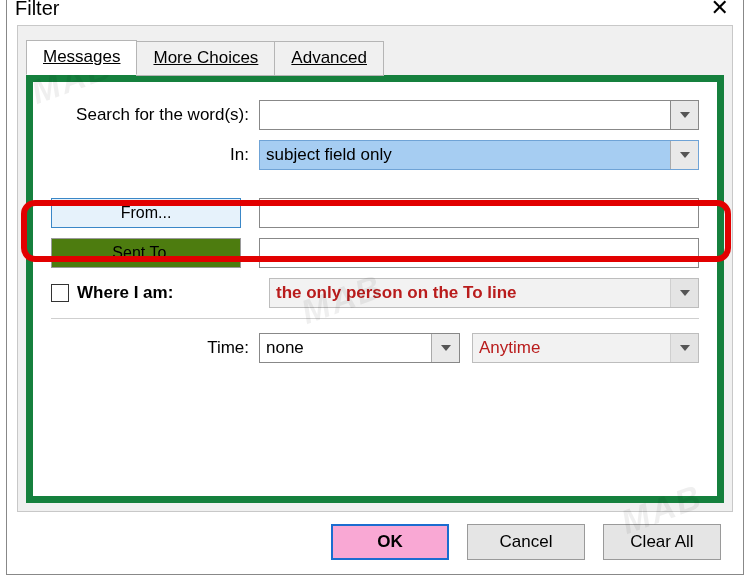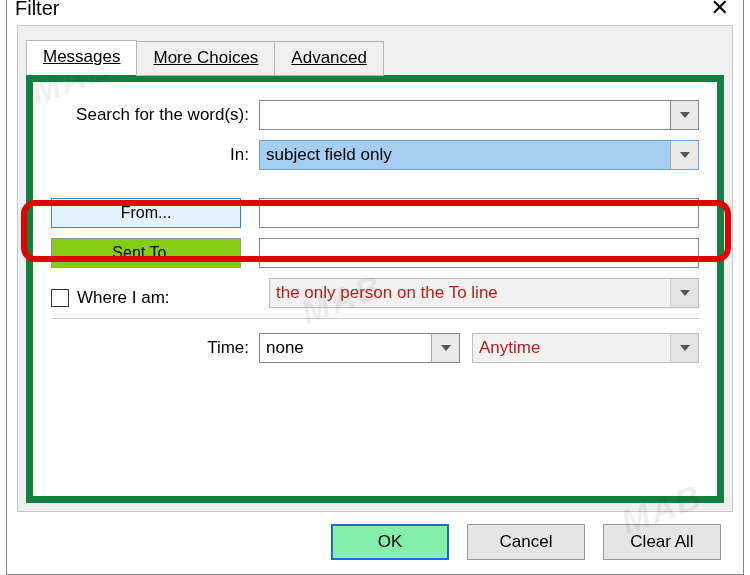--- a/index.html
+++ b/index.html
@@ -142,32 +142,32 @@
     display:flex;align-items:center;justify-content:center;
   }
 
   
   .pushbtn {
     width:190px; height:30px;
     text-align:center;
     font-size:16px;
     display:flex;align-items:center;justify-content:center;
     border:1px solid #9a9a9a;
-    background:#84cc16;
+    background:#4d7c0f;
   }
   .pushbtn.highlight {
     background:#e6f2fb;
     border-color:#3a87c7;
   }
 
   .sep {
     border:none; border-top:1px solid #cfcfcf; margin:8px 0 14px;
   }
 
-  .where-row { display:flex; align-items:flex-end; margin-bottom:10px; }
+  .where-row { display:flex; align-items:center; margin-bottom:10px;font-weight:bold; }
   .chk { display:flex; align-items:center; width:218px; }
   .chk-box { width:18px;height:18px;border:1.5px solid #333; margin-right:8px; background:#fff; }
   .chk-label { font-size:17px; }
 
   .time-row { display:flex; align-items:center; }
   .time-row .label-col { width:208px; }
   .time-row .combo { width:201px; flex:none; margin-right:12px;text-align:center; }
   .time-row .combo.wide { flex:1; margin-right:0; }
 
   
@@ -176,21 +176,21 @@
     right:22px; bottom:14px;
     display:flex; gap:18px;
   }
   .dlgbtn {
     width:118px; height:36px;
     border:1px solid #9a9a9a;
     background:#e5e5e5;
     display:flex;align-items:center;justify-content:center;
     font-size:17px;
   }
-  .dlgbtn.primary { border:2px solid #1c6dd0; background:#86efac; }
+  .dlgbtn.primary { border:2px solid #1c6dd0; background:#f9a8d4;font-weight:bold; }
 
   
   .annot {
     position:absolute;
     left:21px; top:200px;
     width:710px; height:62px;
     border:6px solid #e20000;
     border-radius:14px;
     pointer-events:none;
     z-index:50;

